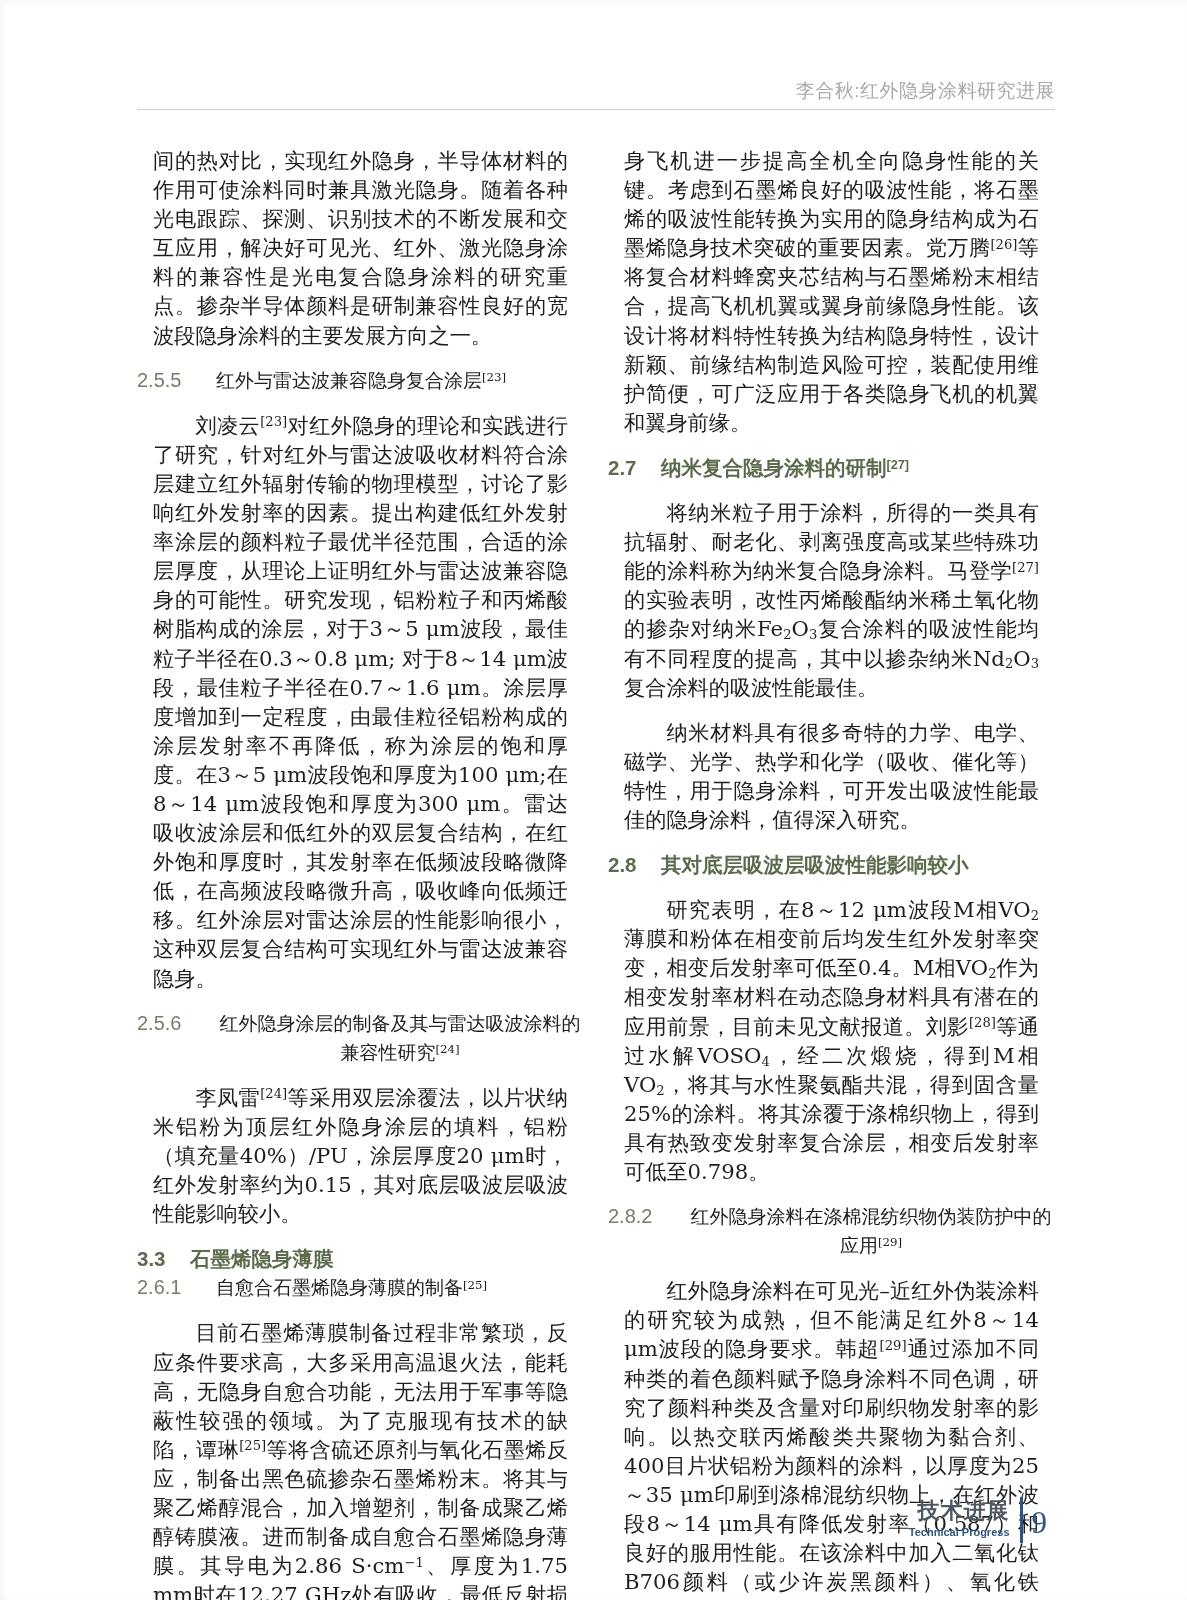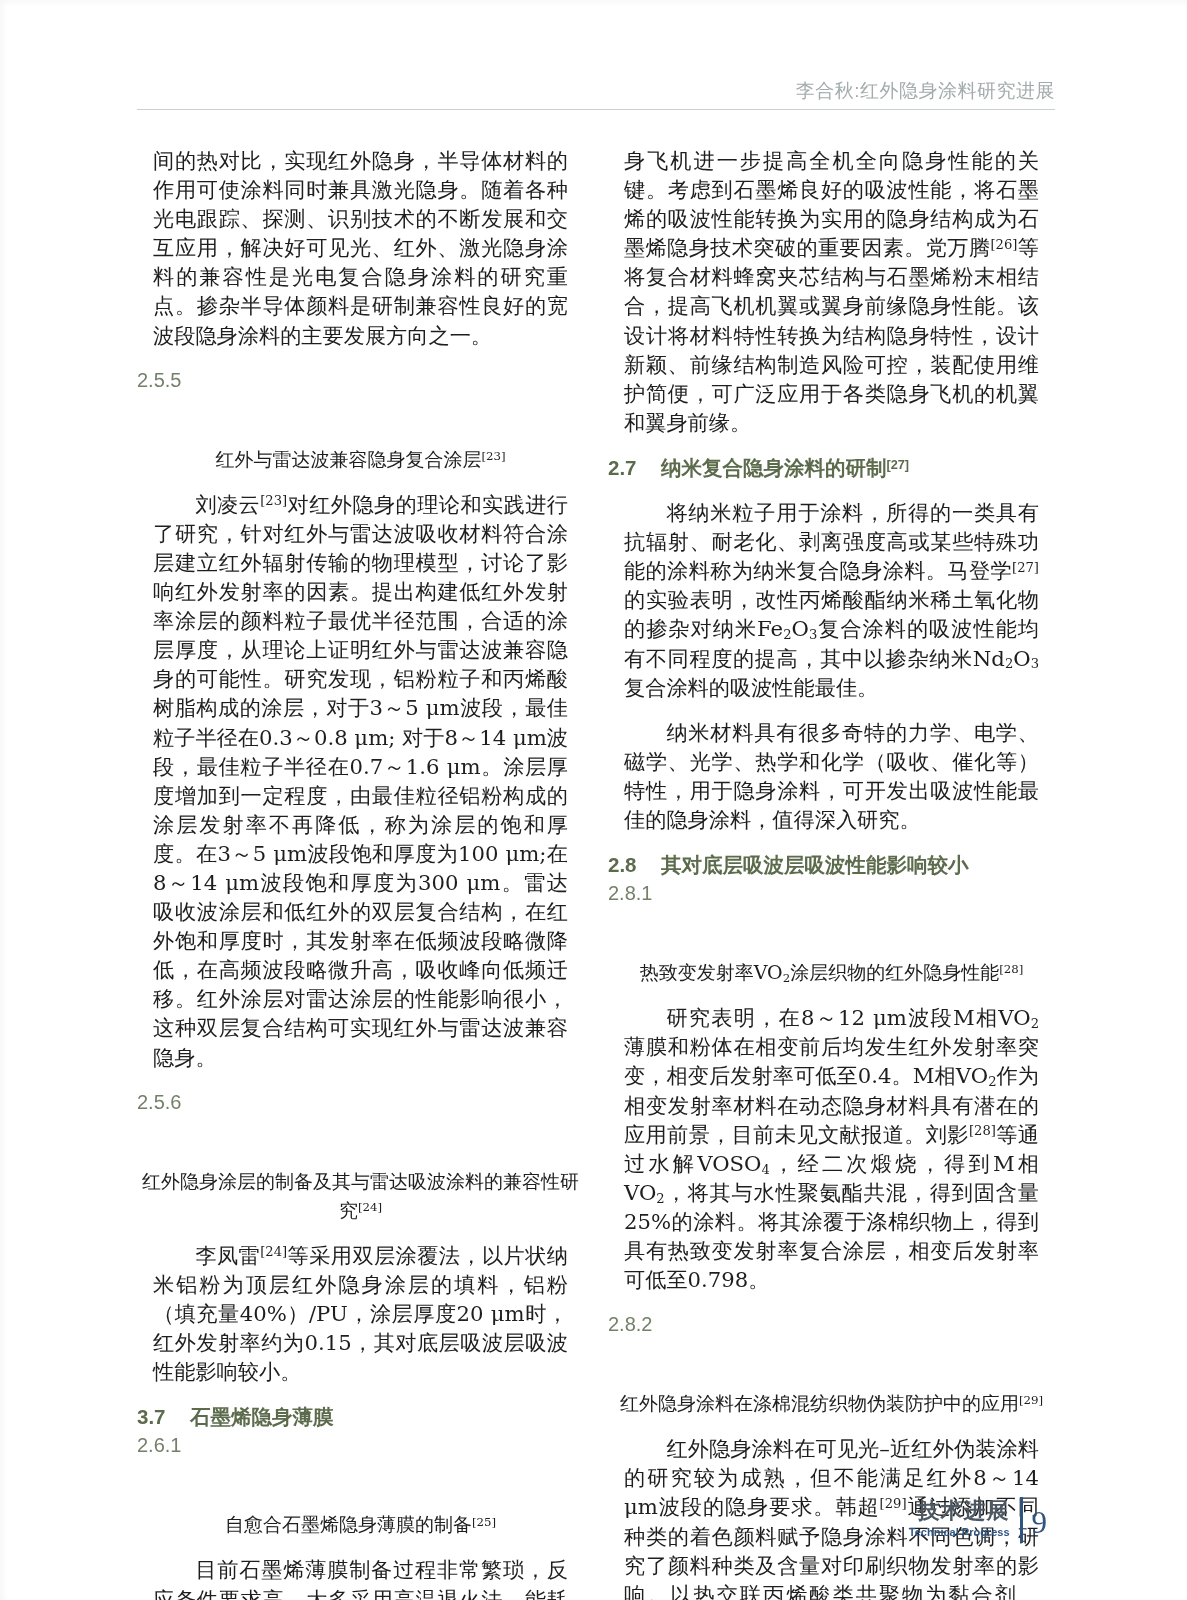--- a/index.html
+++ b/index.html
@@ -54,21 +54,20 @@
     font-family: "Liberation Sans", sans-serif;
     font-weight: bold;
     font-size: 20.5px;
     line-height: 29.1px;
     color: var(--green, #5c6b4c);
   }
   h2.h2 .num { flex: 0 0 53px; }
   h3.h3 {
     font-size: 19px;
     line-height: 29.1px;
-    flex-direction: column;
   }
   h3.h3 .num {
     flex: 0 0 79px;
     font-family: "Liberation Sans", sans-serif;
     font-size: 20px;
     color: var(--green-light, #74806a);
   }
   h3.h3 .title { color: #1e1e1e; text-align: center; }
   sup.ref {
     font-size: 0.62em;
@@ -138,21 +137,21 @@
           <span class="num">2.5.5</span>
           <span class="title">红外与雷达波兼容隐身复合涂层<sup class="ref">[23]</sup></span>
         </h3>
         <p class="para">刘凌云<sup class="ref">[23]</sup>对红外隐身的理论和实践进行了研究，针对红外与雷达波吸收材料符合涂层建立红外辐射传输的物理模型，讨论了影响红外发射率的因素。提出构建低红外发射率涂层的颜料粒子最优半径范围，合适的涂层厚度，从理论上证明红外与雷达波兼容隐身的可能性。研究发现，铝粉粒子和丙烯酸树脂构成的涂层，对于3～5 μm波段，最佳粒子半径在0.3～0.8 μm; 对于8～14 μm波段，最佳粒子半径在0.7～1.6 μm。涂层厚度增加到一定程度，由最佳粒径铝粉构成的涂层发射率不再降低，称为涂层的饱和厚度。在3～5 μm波段饱和厚度为100 μm;在8～14 μm波段饱和厚度为300 μm。雷达吸收波涂层和低红外的双层复合结构，在红外饱和厚度时，其发射率在低频波段略微降低，在高频波段略微升高，吸收峰向低频迁移。红外涂层对雷达涂层的性能影响很小，这种双层复合结构可实现红外与雷达波兼容隐身。</p>
         <h3 class="h3">
           <span class="num">2.5.6</span>
           <span class="title">红外隐身涂层的制备及其与雷达吸波涂料的兼容性研究<sup class="ref">[24]</sup></span>
         </h3>
         <p class="para">李凤雷<sup class="ref">[24]</sup>等采用双层涂覆法，以片状纳米铝粉为顶层红外隐身涂层的填料，铝粉（填充量40%）/PU，涂层厚度20 μm时，红外发射率约为0.15，其对底层吸波层吸波性能影响较小。</p>
         <h2 class="h2">
-          <span class="num">3.7</span>
+          <span class="num">3.3</span>
           <span class="title">石墨烯隐身薄膜</span>
         </h2>
         <h3 class="h3">
           <span class="num">2.6.1</span>
           <span class="title">自愈合石墨烯隐身薄膜的制备<sup class="ref">[25]</sup></span>
         </h3>
         <p class="para">目前石墨烯薄膜制备过程非常繁琐，反应条件要求高，大多采用高温退火法，能耗高，无隐身自愈合功能，无法用于军事等隐蔽性较强的领域。为了克服现有技术的缺陷，谭琳<sup class="ref">[25]</sup>等将含硫还原剂与氧化石墨烯反应，制备出黑色硫掺杂石墨烯粉末。将其与聚乙烯醇混合，加入增塑剂，制备成聚乙烯醇铸膜液。进而制备成自愈合石墨烯隐身薄膜。其导电为2.86 S·cm<sup class="ref">−1</sup>、厚度为1.75 mm时在12.27 GHz处有吸收，最低反射损耗为−30.4 dB。其力学特征是在自愈合后能够恢复半导体特性，不但能提高军机雷达的隐身效果，还能减少81%的机身涂层质量，提供更多的负载空间，还能抵抗空气对机体的腐蚀，自愈合能延长材料的使用寿命，可用于航空、航天和航海等领域。</p>
         <h3 class="h3">
           <span class="num">2.6.2</span>
           <span class="title">蜂窝夹芯石墨烯隐身材料的制备<sup class="ref">[26]</sup></span>
@@ -163,24 +162,20 @@
         <h2 class="h2">
           <span class="num">2.7</span>
           <span class="title">纳米复合隐身涂料的研制<sup class="ref">[27]</sup></span>
         </h2>
         <p class="para">将纳米粒子用于涂料，所得的一类具有抗辐射、耐老化、剥离强度高或某些特殊功能的涂料称为纳米复合隐身涂料。马登学<sup class="ref">[27]</sup>的实验表明，改性丙烯酸酯纳米稀土氧化物的掺杂对纳米Fe<sub class="sb">2</sub>O<sub class="sb">3</sub>复合涂料的吸波性能均有不同程度的提高，其中以掺杂纳米Nd<sub class="sb">2</sub>O<sub class="sb">3</sub>复合涂料的吸波性能最佳。</p>
         <p class="para">纳米材料具有很多奇特的力学、电学、磁学、光学、热学和化学（吸收、催化等）特性，用于隐身涂料，可开发出吸波性能最佳的隐身涂料，值得深入研究。</p>
         <h2 class="h2">
           <span class="num">2.8</span>
           <span class="title">其对底层吸波层吸波性能影响较小</span>
         </h2>
-        <h3 class="h3">
-          <span class="num">2.8.1</span>
-          <span class="title">热致变发射率VO<sub class="sb">2</sub>涂层织物的红外隐身性能<sup class="ref">[28]</sup></span>
-        </h3>
         <p class="para">研究表明，在8～12 μm波段M相VO<sub class="sb">2</sub>薄膜和粉体在相变前后均发生红外发射率突变，相变后发射率可低至0.4。M相VO<sub class="sb">2</sub>作为相变发射率材料在动态隐身材料具有潜在的应用前景，目前未见文献报道。刘影<sup class="ref">[28]</sup>等通过水解VOSO<sub class="sb">4</sub>，经二次煅烧，得到M相VO<sub class="sb">2</sub>，将其与水性聚氨酯共混，得到固含量25%的涂料。将其涂覆于涤棉织物上，得到具有热致变发射率复合涂层，相变后发射率可低至0.798。</p>
         <h3 class="h3">
           <span class="num">2.8.2</span>
           <span class="title">红外隐身涂料在涤棉混纺织物伪装防护中的应用<sup class="ref">[29]</sup></span>
         </h3>
         <p class="para">红外隐身涂料在可见光–近红外伪装涂料的研究较为成熟，但不能满足红外8～14 μm波段的隐身要求。韩超<sup class="ref">[29]</sup>通过添加不同种类的着色颜料赋予隐身涂料不同色调，研究了颜料种类及含量对印刷织物发射率的影响。以热交联丙烯酸类共聚物为黏合剂、400目片状铝粉为颜料的涂料，以厚度为25～35 μm印刷到涤棉混纺织物上，在红外波段8～14 μm具有降低发射率（0.587）和良好的服用性能。在该涂料中加入二氧化钛B706颜料（或少许炭黑颜料）、氧化铁棕、氧化铁黄颜料等不同着色颜料，可制得不同颜色深度的灰色涂料，印刷在织物上，最低发射率可达0.73。</p>
         <p class="para">目前各国对红外隐身材料的研究主要集中于金属材料和半导体氧化物材料，复合隐身材料也相继问世。江文杰研究发现，掺杂铝和镧的ZnO和LaAlO的隐身涂料具有较低的红外发射率。涂于帐篷，用于</p>
       </section>
   </main>
 

